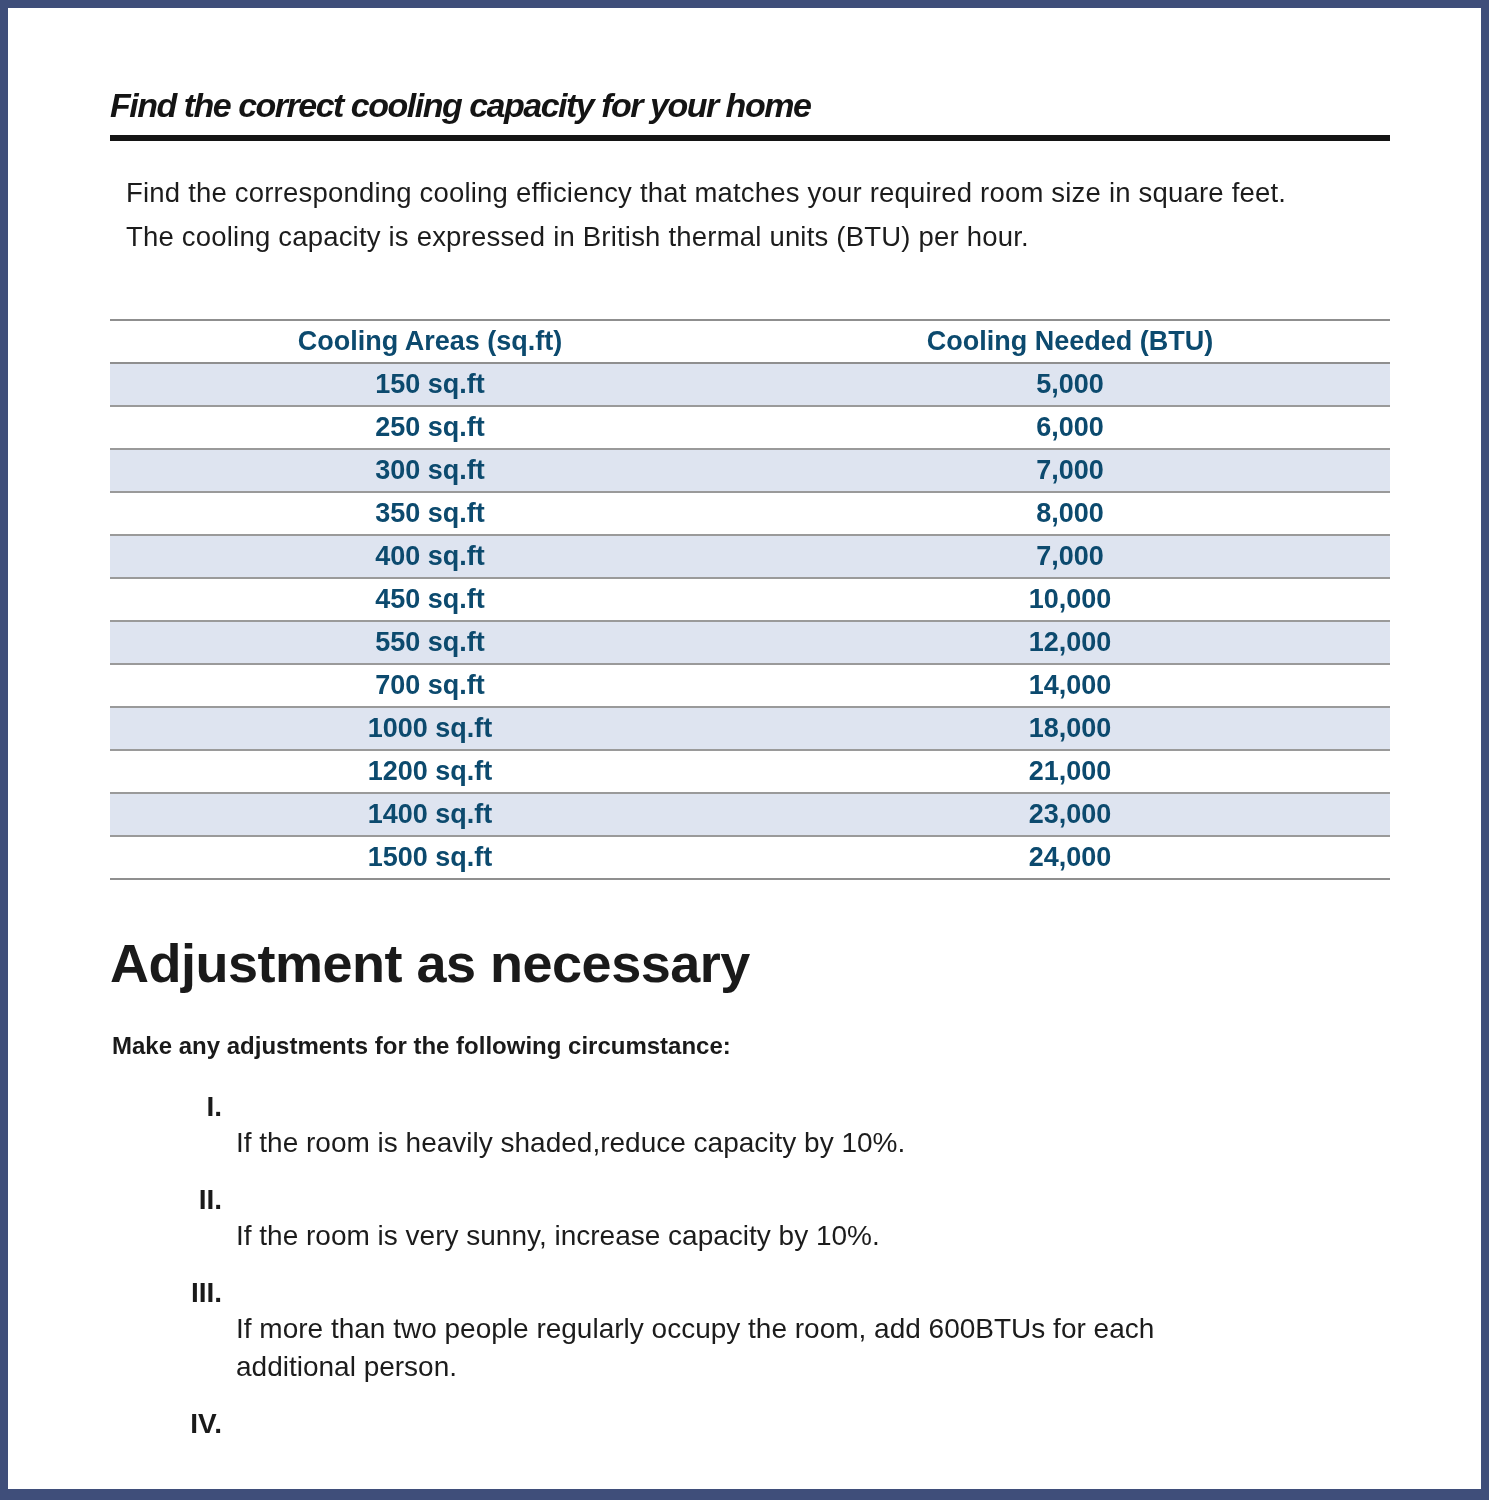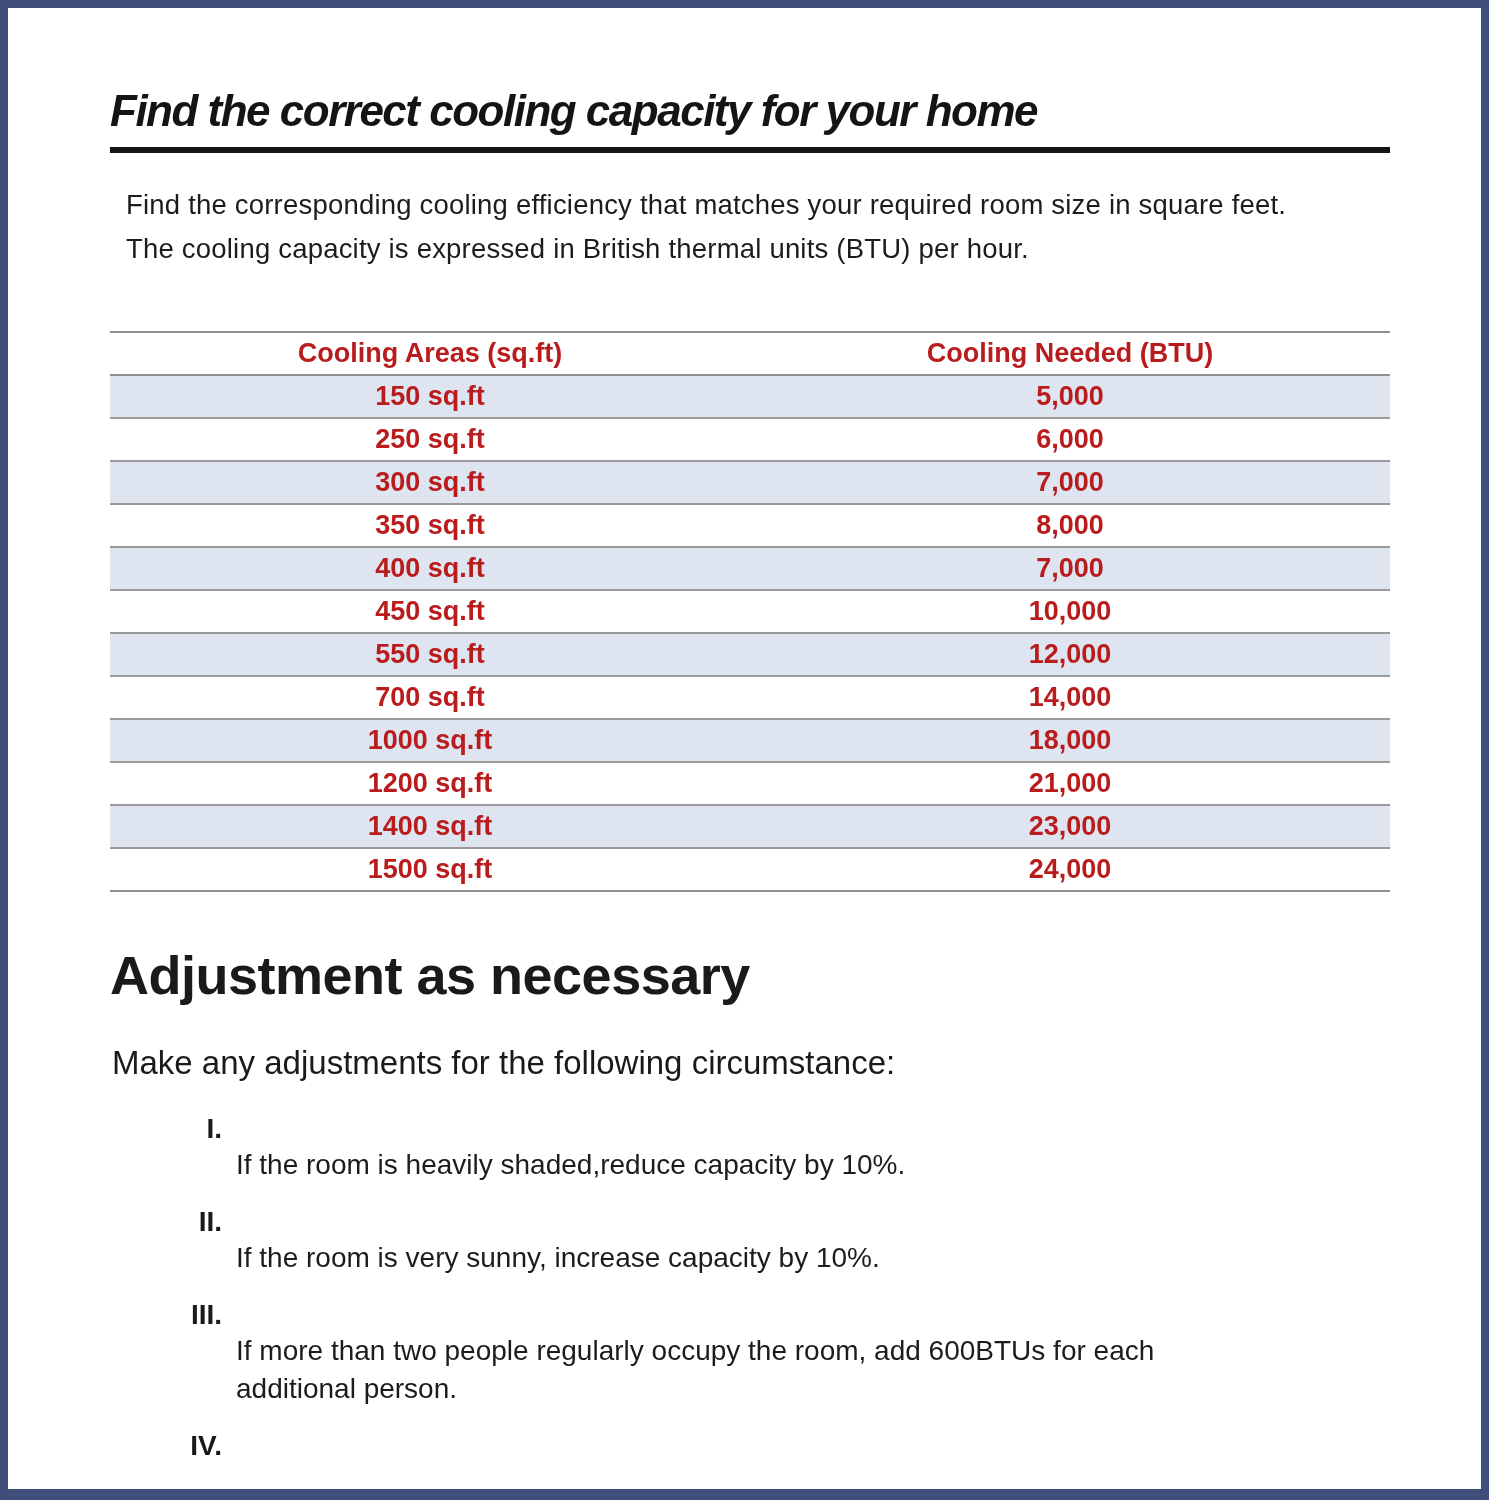--- a/index.html
+++ b/index.html
@@ -25,21 +25,21 @@
 
   .content {
     position: absolute;
     left: 110px;
     top: 0;
     width: 1280px;
   }
 
   .title {
     margin: 86px 0 0 0;
-    font-size: 44px;
+    font-size: 34px;
     line-height: 1.15;
     font-weight: bold;
     font-style: italic;
     letter-spacing: -1.5px;
     color: #141414;
     border-bottom: 6px solid #141414;
     padding-bottom: 10px;
   }
 
   .intro {
@@ -59,40 +59,40 @@
     border-bottom: 2px solid #8f8f8f;
   }
   .capacity-table th,
   .capacity-table td {
     width: 50%;
     text-align: center;
     font-weight: bold;
     font-size: 27px;
     height: 43px;
     padding: 0;
-    color: #b91c1c;
+    color: #0c4a6e;
     margin-top: 26px;
   }
   .capacity-table th { border-bottom: 2px solid #8f8f8f; }
   .capacity-table td { border-top: 2px solid #9a9a9a; }
   .capacity-table tbody tr:nth-child(odd) { background: #dee4f0; }
 
   .adjust-heading {
     margin: 52px 0 0 0;
     font-size: 54px;
     line-height: 1.15;
     font-weight: bold;
     letter-spacing: -0.5px;
     color: #1a1a1a;
   }
 
   .subhead {
     margin: 38px 0 0 2px;
-    font-size: 33px;
-    font-weight: normal;
+    font-size: 24px;
+    font-weight: bold;
     color: #1a1a1a;
   }
 
   .adjust-list {
     list-style: none;
     margin: 28px 0 0 0;
     padding: 0;
   }
   .adjust-list li {
     display: grid;

